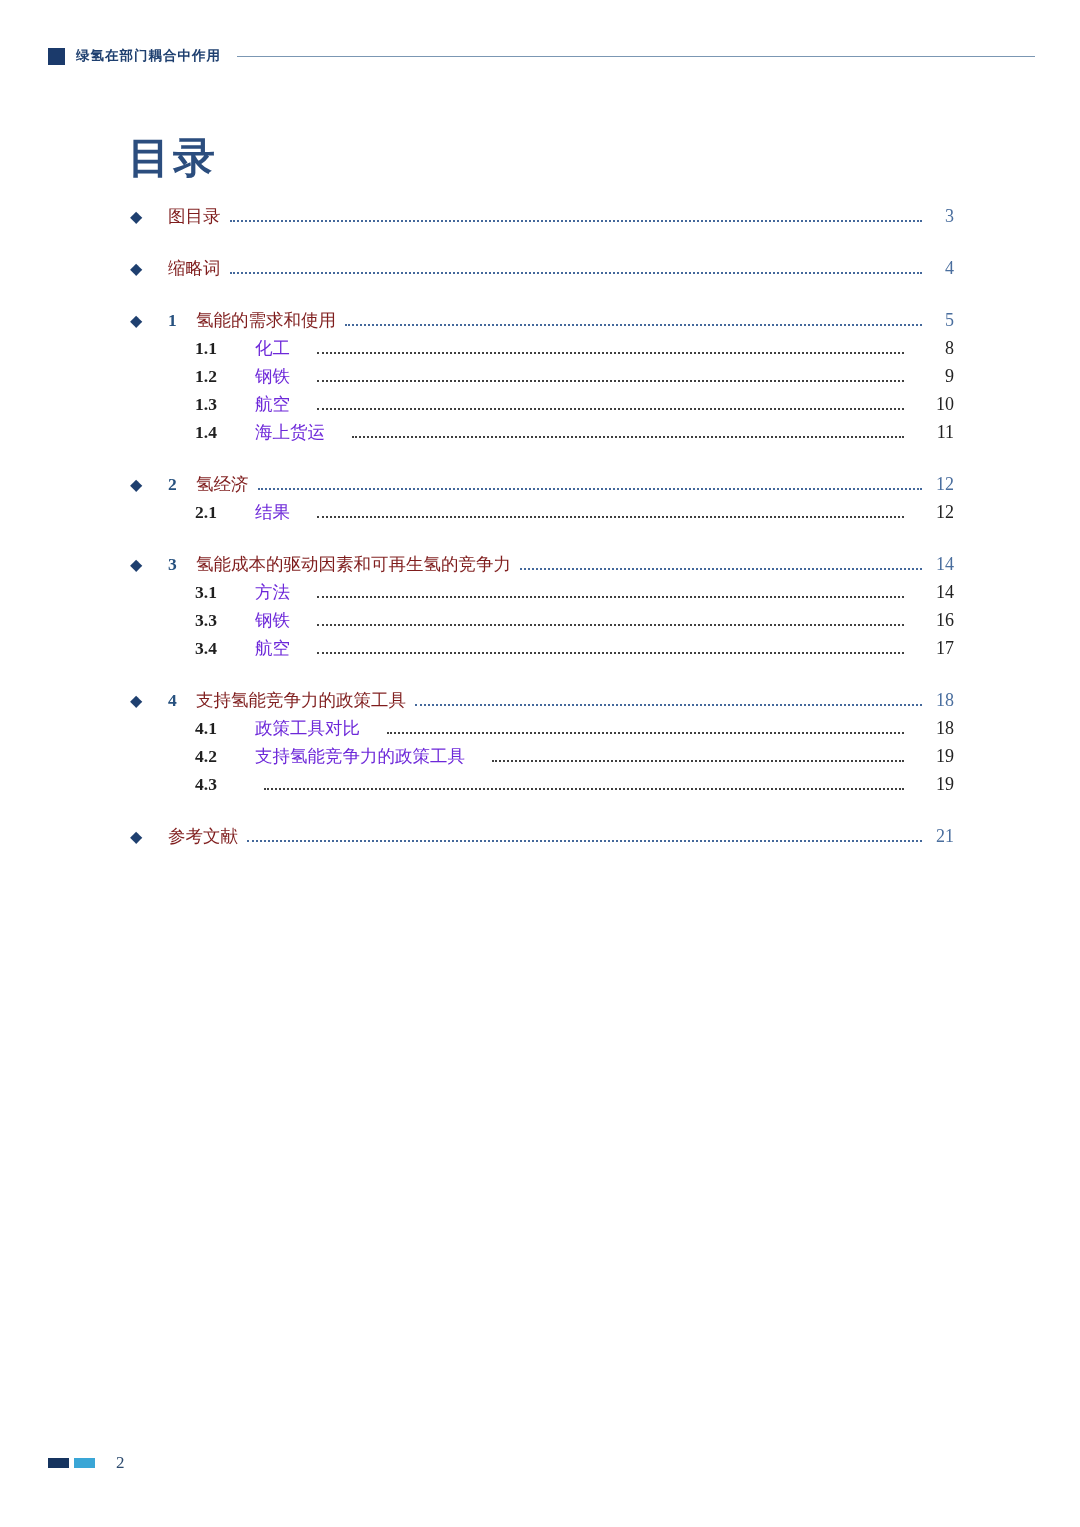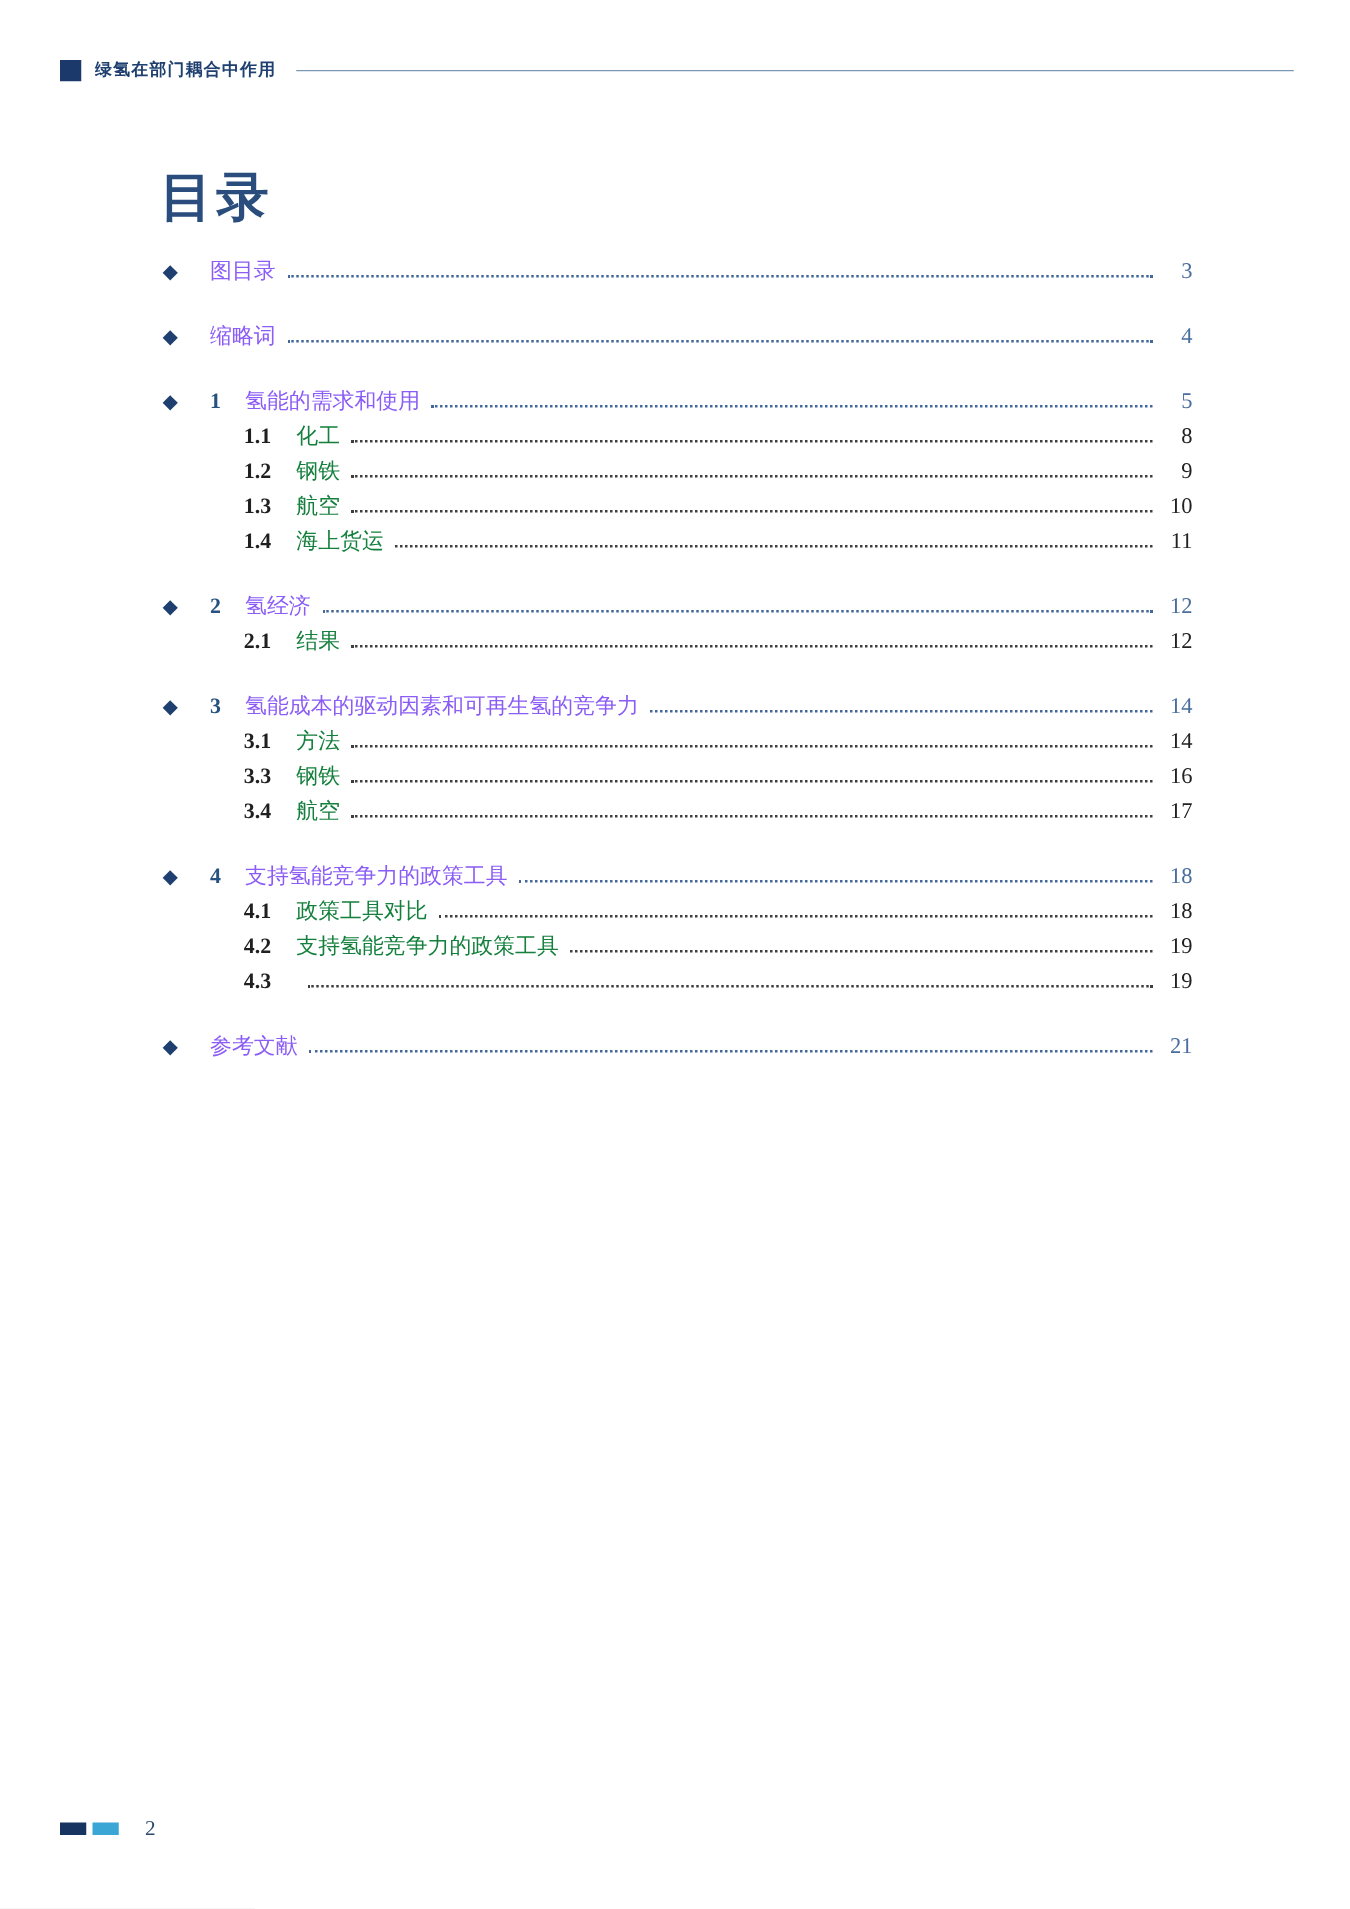--- a/index.html
+++ b/index.html
@@ -54,30 +54,30 @@
 
   .bullet {
     flex:0 0 38px;
     font-size:16px; color:#1e3f6f;
     font-family:"DejaVu Sans",sans-serif;
   }
   .num1 {
     flex:0 0 28px;
     font-weight:700; color:#27517f;
   }
-  .lvl1 .label { color:#8b5cf6; }
+  .lvl1 .label { color:#7f1d1d; }
   .lvl1 .leader { border-bottom:2px dotted #44689b; }
   .lvl1 .pagenum { color:#4a6e9e; }
 
-  .lvl2 { padding-left:65px; }
+  .lvl2 { padding-left:65px;gap:18px; }
   .num2 {
     flex:0 0 42px;
     font-weight:700; color:#1f1f1f;
   }
-  .lvl2 .label { color:#15803d; }
+  .lvl2 .label { color:#6d28d9; }
   .lvl2 .leader { border-bottom:2px dotted #3f3f3f; }
   .lvl2 .pagenum { color:#222222; }
 
   .label { white-space:nowrap; }
   .leader {
     flex:1 1 auto;
     align-self:flex-end;
     height:0;
     margin:0 8px 8px 9px;
   }

